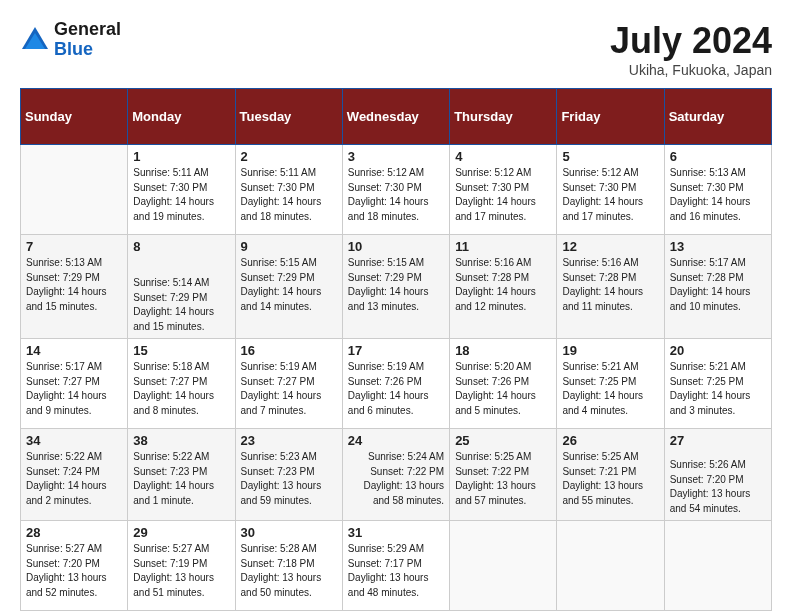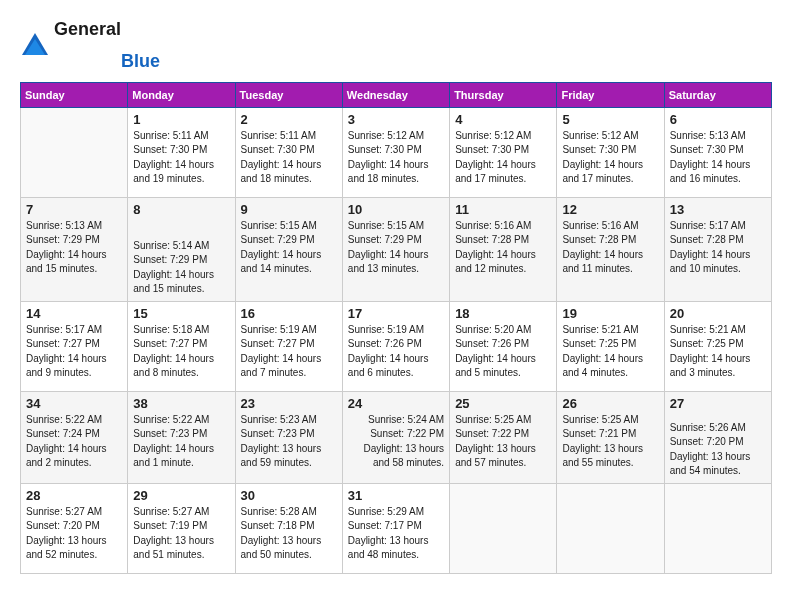--- a/index.html
+++ b/index.html
@@ -15,32 +15,32 @@
       justify-content: space-between;
       align-items: flex-start;
       margin-bottom: 10px;
     }
     .logo {
       display: flex;
       align-items: center;
     }
     .logo-text {
       display: flex;
+      flex-direction: column;
       line-height: 1.1;
     }
     .logo-general {
       font-size: 18px;
       font-weight: bold;
       color: #1a1a1a;
     }
     .logo-blue {
       font-size: 18px;
       font-weight: bold;
       color: #1565c0;
-      margin-top: 32px;
     }
     .logo-icon {
       width: 30px;
       height: 30px;
       margin-right: 4px;
     }
     .title-block {
       text-align: right;
     }
     .month-title {
@@ -51,24 +51,24 @@
     .location {
       font-size: 14px;
       color: #444;
     }
     .calendar {
       width: 100%;
       border-collapse: collapse;
       border: 1px solid #ccc;
     }
     .calendar th {
-      background-color: #a21caf;
+      background-color: #7f1d1d;
       color: #fff;
-      padding: 6px 4px;
-      font-size: 11px;
+      padding: 20px 4px;
+      font-size: 13px;
       text-align: left;
       border: 1px solid #1a50a0;
     }
     .calendar td {
       vertical-align: top;
       border: 1px solid #ccc;
       padding: 4px 5px;
       width: calc(100%/7);
       height: 90px;
       font-size: 10.5px;
@@ -99,20 +99,24 @@
   <div class="logo">
     <svg class="logo-icon" viewBox="0 0 30 30" xmlns="http://www.w3.org/2000/svg">
       <polygon points="15,2 28,24 2,24" fill="#1565c0"></polygon>
       <polygon points="15,8 25,24 5,24" fill="#1e88e5"></polygon>
     </svg>
     <div class="logo-text">
       <span class="logo-general">General</span>
       <span class="logo-blue">Blue</span>
     </div>
   </div>
+  <div class="title-block">
+    <div class="month-title">July 2024</div>
+    <div class="location">Ukiha, Fukuoka, Japan</div>
+  </div>
 </div>
 
 <table class="calendar">
   <thead>
     <tr>
     <th>Sunday</th>
         <th>Monday</th>
         <th>Tuesday</th>
         <th>Wednesday</th>
         <th>Thursday</th>

